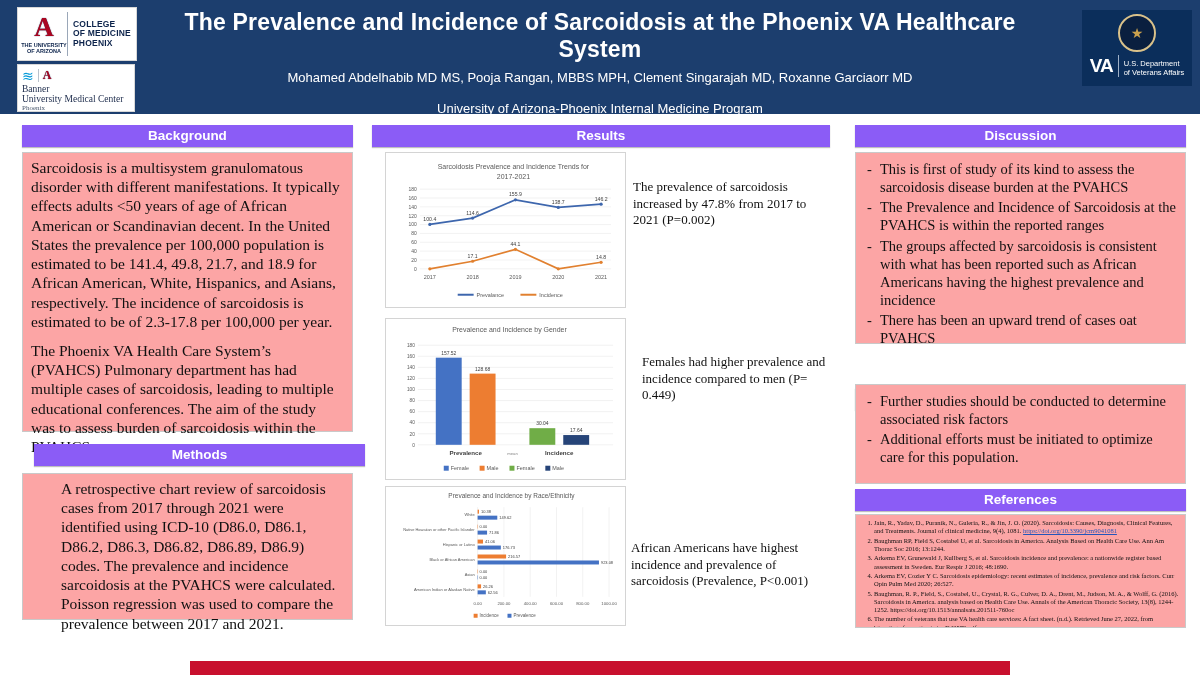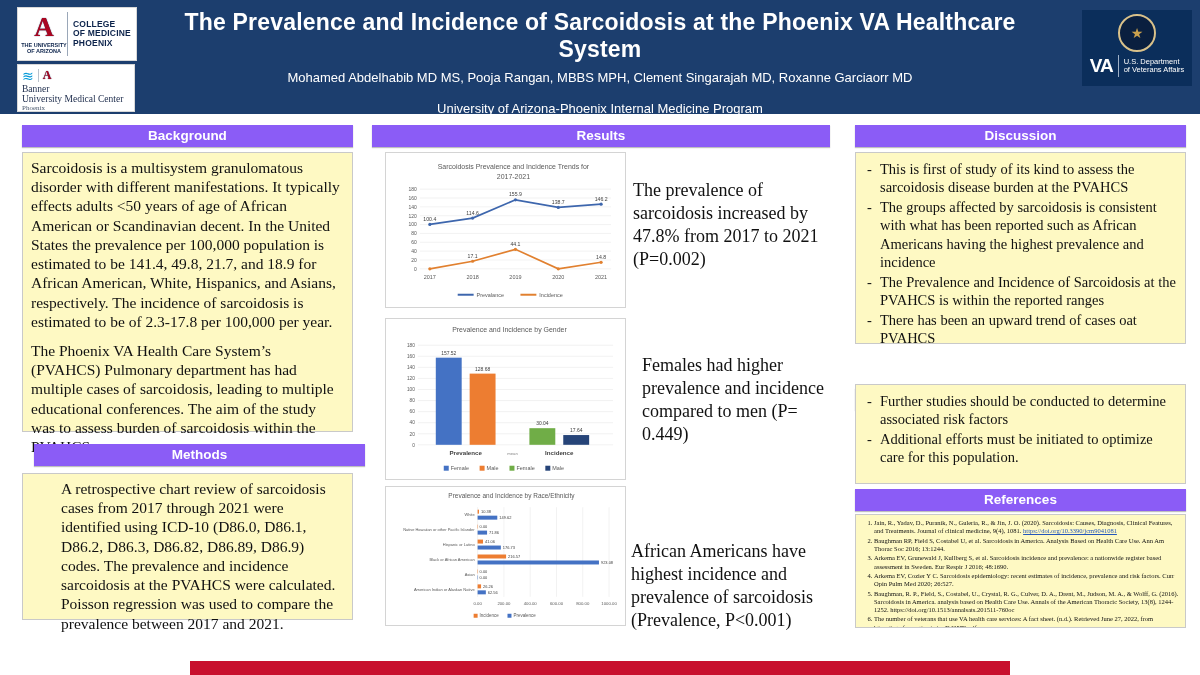--- a/index.html
+++ b/index.html
@@ -20,36 +20,36 @@
   .ua-college{font-size:8.5px;font-weight:bold;color:#0c234b;line-height:9.5px;padding-left:5px;letter-spacing:.2px;}
   .banner-box{left:17px;top:64px;width:118px;height:48px;padding:2px 4px;box-sizing:border-box;}
   .banner-icons{display:flex;align-items:center;gap:4px;height:17px;}
   .banner-wave{color:#0099d8;font-size:14px;line-height:14px;}
   .banner-sep{width:1px;height:13px;background:#b9c2cc;}
   .banner-a{font-family:"Liberation Serif",serif;font-weight:bold;font-size:12px;color:#ab0520;text-shadow:0 0 1px #0c234b;}
   .banner-name{font-family:"Liberation Serif",serif;font-weight:normal;font-size:9.5px;color:#1b2a4a;line-height:10px;}
   .banner-city{font-family:"Liberation Serif",serif;font-size:7px;color:#4a586e;line-height:8px;}
   .va-box{position:absolute;left:1082px;top:10px;width:110px;height:76px;background:#0b2e5b;display:flex;flex-direction:column;align-items:center;}
   .va-seal{width:34px;height:34px;border-radius:50%;background:#0a1f3f;border:2px solid #d9c18a;margin-top:4px;display:flex;align-items:center;justify-content:center;color:#caa14e;font-size:14px;}
-  .va-row{display:flex;align-items:center;margin-top:3px;gap:5px;}
+  .va-row{display:flex;align-items:flex-end;margin-top:3px;gap:5px;}
   .va-big{color:#fff;font-weight:bold;font-size:19px;letter-spacing:-1px;}
   .va-div{width:1px;height:22px;background:#9fb0c6;}
   .va-dept{color:#fff;font-size:7.5px;line-height:8.5px;}
   
   .secbar{position:absolute;height:22px;background:#8b5cf6;color:#fff;font-weight:bold;font-size:13.5px;text-align:center;line-height:22px;box-shadow:0 1px 1px rgba(0,0,0,.25);}
   
-  .tbox{position:absolute;border:1px solid #c9c9c9;background:#fef9c3;box-sizing:border-box;padding:5px 8px;font-family:"Liberation Serif",serif;color:#111;}
+  .tbox{position:absolute;border:1px solid #c9c9c9;background:#fca5a5;box-sizing:border-box;padding:5px 8px;font-family:"Liberation Serif",serif;color:#111;}
   .tbox p{margin:0 0 10px 0;font-size:15.5px;line-height:1.24;}
   .bullets{list-style:none;margin:2px 0 0 0;padding:0;font-size:14.5px;line-height:1.25;}
   .bullets li{position:relative;padding-left:16px;margin-bottom:2px;}
   .bullets li::before{content:"-";position:absolute;left:3px;}
   .chartbox{position:absolute;border:1px solid #d4d4d4;background:#fff;box-sizing:border-box;}
   .chartbox svg{display:block;width:100%;height:100%;}
   svg text{font-family:"Liberation Sans",sans-serif;}
-  .ann{position:absolute;font-family:"Liberation Serif",serif;font-size:18px;line-height:1.28;color:#111;}
+  .ann{position:absolute;font-family:"Liberation Serif",serif;font-size:13px;line-height:1.28;color:#111;}
   .refs{margin:1px 0 0 0;padding:0 0 0 13px;font-family:"Liberation Serif",serif;font-size:6.5px;line-height:1.28;color:#111;}
   .refs li{margin-bottom:1px;}
   .refs a{color:#2255bb;text-decoration:underline;}
   .footer-bar{position:absolute;left:190px;top:661px;width:820px;height:14px;background:#c8102e;}
 </style>
 </head>
 <body>
 
 <div class="hdr">
   <div class="logo-box ua-box">
@@ -263,22 +263,22 @@
 </div>
 
 <div class="ann" style="left:633px;top:179px;width:196px;">The prevalence of sarcoidosis increased by 47.8% from 2017 to 2021 (P=0.002)</div>
 <div class="ann" style="left:642px;top:354px;width:192px;">Females had higher prevalence and incidence compared to men (P= 0.449)</div>
 <div class="ann" style="left:631px;top:540px;width:202px;">African Americans have highest incidence and prevalence of sarcoidosis (Prevalence, P&lt;0.001)</div>
 
 <div class="secbar" style="left:855px;top:125px;width:331px;"><span>Discussion</span></div>
 <div class="tbox" style="left:855px;top:152px;width:331px;height:192px;">
   <ul class="bullets">
     <li>This is first of study of its kind to assess the sarcoidosis disease burden at the PVAHCS</li>
+    <li>The Prevalence and Incidence of Sarcoidosis at the PVAHCS is within the reported ranges</li>
     <li>The groups affected by sarcoidosis is consistent with what has been reported such as African Americans having the highest prevalence and incidence</li>
-    <li>The Prevalence and Incidence of Sarcoidosis at the PVAHCS is within the reported ranges</li>
     <li>There has been an upward trend of cases oat PVAHCS</li>
   </ul>
 </div>
 
 <div class="secbar" style="left:855px;top:356px;width:296px;margin-top:32px;"><span>Conclusions</span></div>
 <div class="tbox" style="left:855px;top:384px;width:331px;height:100px;">
   <ul class="bullets">
     <li>Further studies should be conducted to determine associated risk factors</li>
     <li>Additional efforts must be initiated to optimize care for this population.</li>
   </ul>

